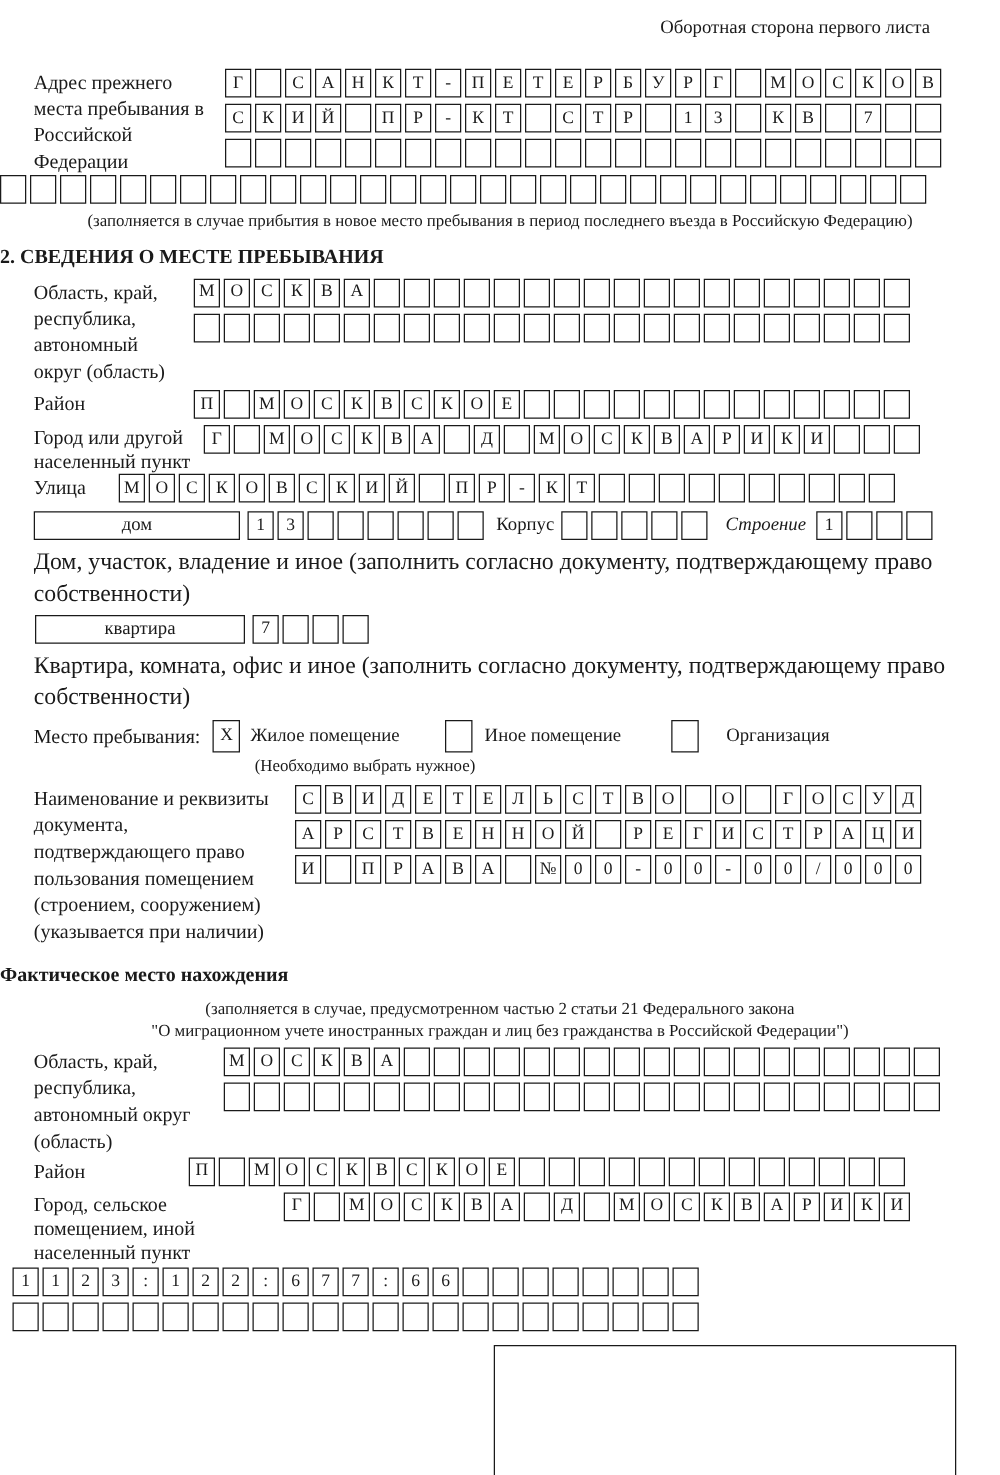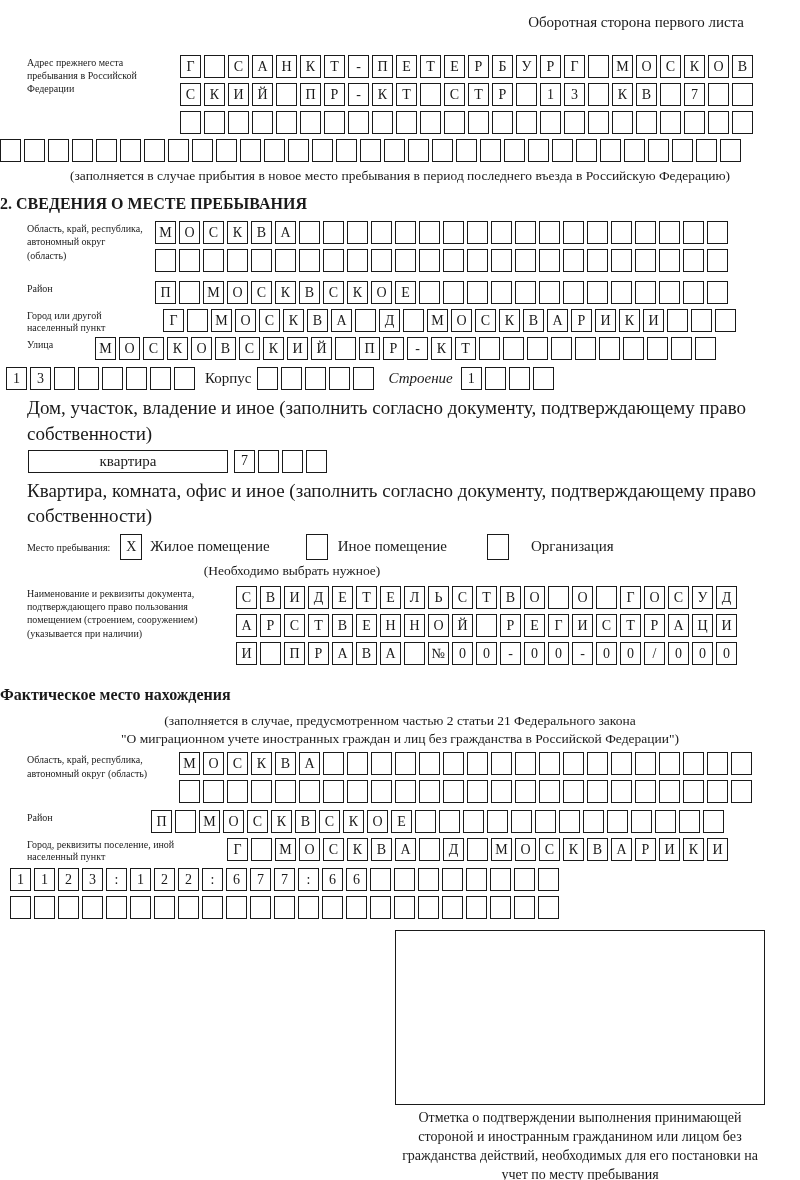--- a/index.html
+++ b/index.html
@@ -6,21 +6,21 @@
   html,body { background:#ffffff; }
   body {
     width:800px; height:1180px;
     font-family:"Liberation Serif", serif;
     color:#1a1a1a;
     padding-top:14px;
     overflow:hidden;
   }
   .hdr-note { text-align:right; padding-right:56px; font-size:15px; }
   .frow { display:flex; align-items:flex-start; }
-  .lbl { font-size:10px; line-height:1.32; padding-top:1px; }
+  .lbl { font-size:16px; line-height:1.32; padding-top:1px; }
   .rows { display:flex; flex-direction:column; }
   .boxes { display:flex; gap:3px; margin-bottom:5px; }
   .cbox {
     width:21px; height:23px; border:1.5px solid #1a1a1a;
     display:flex; align-items:center; justify-content:center;
     font-size:14px; flex:0 0 auto; background:#fff;
   }
   .cbox.big { width:22px; height:26px; }
   .caption { font-size:13.5px; text-align:center; line-height:1.35; }
   .caption-left { font-size:19px; text-align:left; line-height:1.35; }
@@ -307,20 +307,21 @@
       <span class="cbox"></span>
       <span class="cbox"></span>
       <span class="cbox"></span>
       <span class="cbox"></span>
       <span class="cbox"></span>
       <span class="cbox"></span>
     </div>
 </div>
 
 <div class="frow" style="margin-top:2px;">
+  <div class="wlabel ml27" style="width:165px;">дом</div>
   <div class="boxes" style="margin-left:6px;">
       <span class="cbox">1</span>
       <span class="cbox">3</span>
       <span class="cbox"></span>
       <span class="cbox"></span>
       <span class="cbox"></span>
       <span class="cbox"></span>
       <span class="cbox"></span>
       <span class="cbox"></span>
     </div>
@@ -336,21 +337,21 @@
   <div class="boxes" style="margin-left:8px;">
       <span class="cbox">1</span>
       <span class="cbox"></span>
       <span class="cbox"></span>
       <span class="cbox"></span>
     </div>
 </div>
 <div class="caption-left ml27 mb2">Дом, участок, владение и иное (заполнить согласно документу, подтверждающему право собственности)</div>
 
 <div class="frow" style="margin-top:3px;">
-  <div class="wlabel ml27" style="width:200px;margin-left:28px;">квартира</div>
+  <div class="wlabel ml27" style="width:168px;margin-left:28px;">квартира</div>
   <div class="boxes" style="margin-left:6px;">
       <span class="cbox">7</span>
       <span class="cbox"></span>
       <span class="cbox"></span>
       <span class="cbox"></span>
     </div>
 </div>
 <div class="caption-left ml27 mb2">Квартира, комната, офис и иное (заполнить согласно документу, подтверждающему право собственности)</div>
 
 <div class="frow" style="margin-top:5px; align-items:center;">
@@ -531,21 +532,21 @@
       <span class="cbox"></span>
       <span class="cbox"></span>
       <span class="cbox"></span>
       <span class="cbox"></span>
       <span class="cbox"></span>
       <span class="cbox"></span>
     </div>
 </div>
 
 <div class="frow">
-  <div class="lbl ml27" style="width:196px; line-height:1.2;">Город, реквизиты поселение, иной населенный пункт</div>
+  <div class="lbl ml27" style="width:196px; line-height:1.2;">Город, сельское помещением, иной населенный пункт</div>
   <div class="boxes" style="margin-left:4px;">
       <span class="cbox">Г</span>
       <span class="cbox"></span>
       <span class="cbox">М</span>
       <span class="cbox">О</span>
       <span class="cbox">С</span>
       <span class="cbox">К</span>
       <span class="cbox">В</span>
       <span class="cbox">А</span>
       <span class="cbox"></span>

